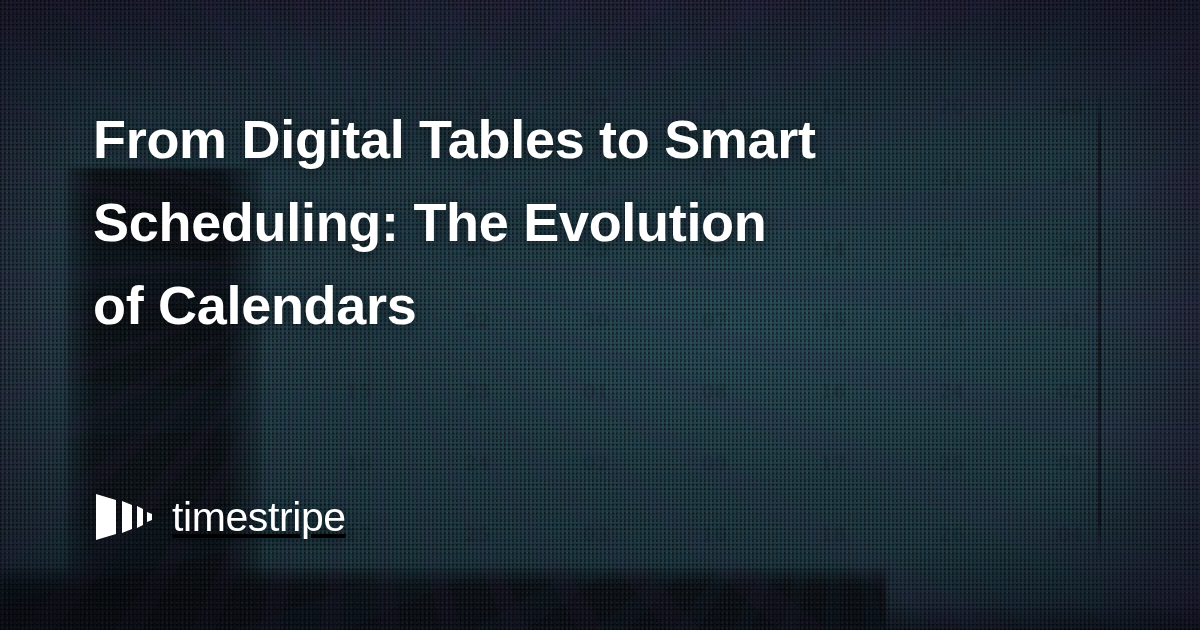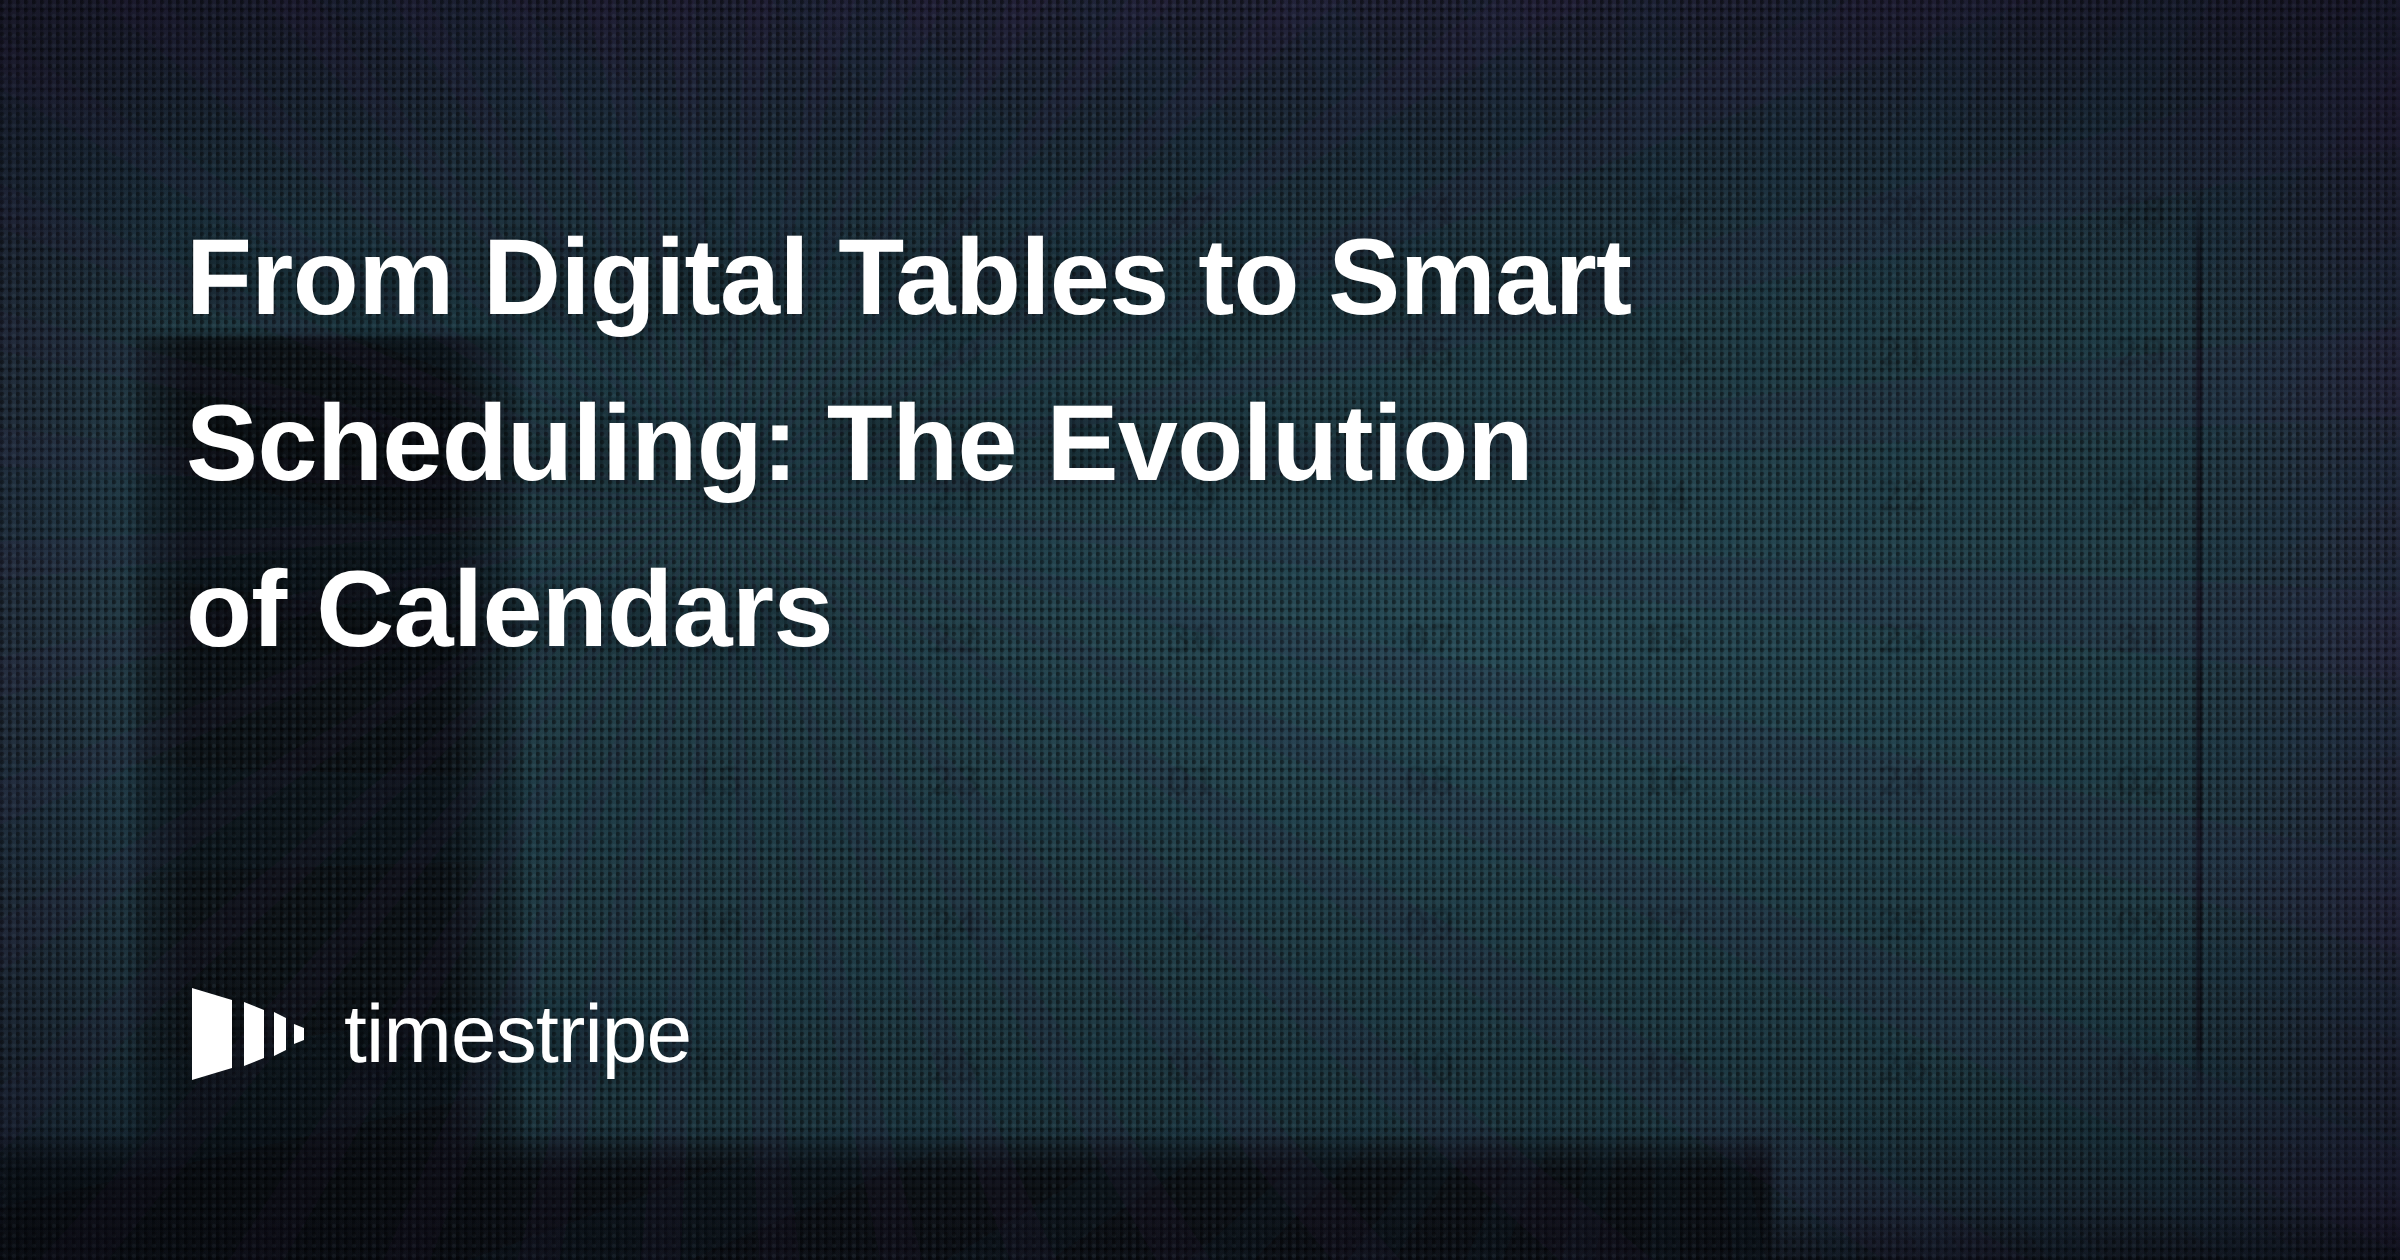--- a/index.html
+++ b/index.html
@@ -164,20 +164,21 @@
     white-space: pre-line;
   }
 
   .logo {
     position: absolute;
     left: 96px;
     top: 492px;
     display: flex;
     align-items: center;
     gap: 18px;
+    text-decoration: underline;
   }
   .logo-mark {
     display: block;
     width: 58px;
     height: 50px;
   }
   .logo-word {
     color: #ffffff;
     font-size: 41px;
     font-weight: 400;

